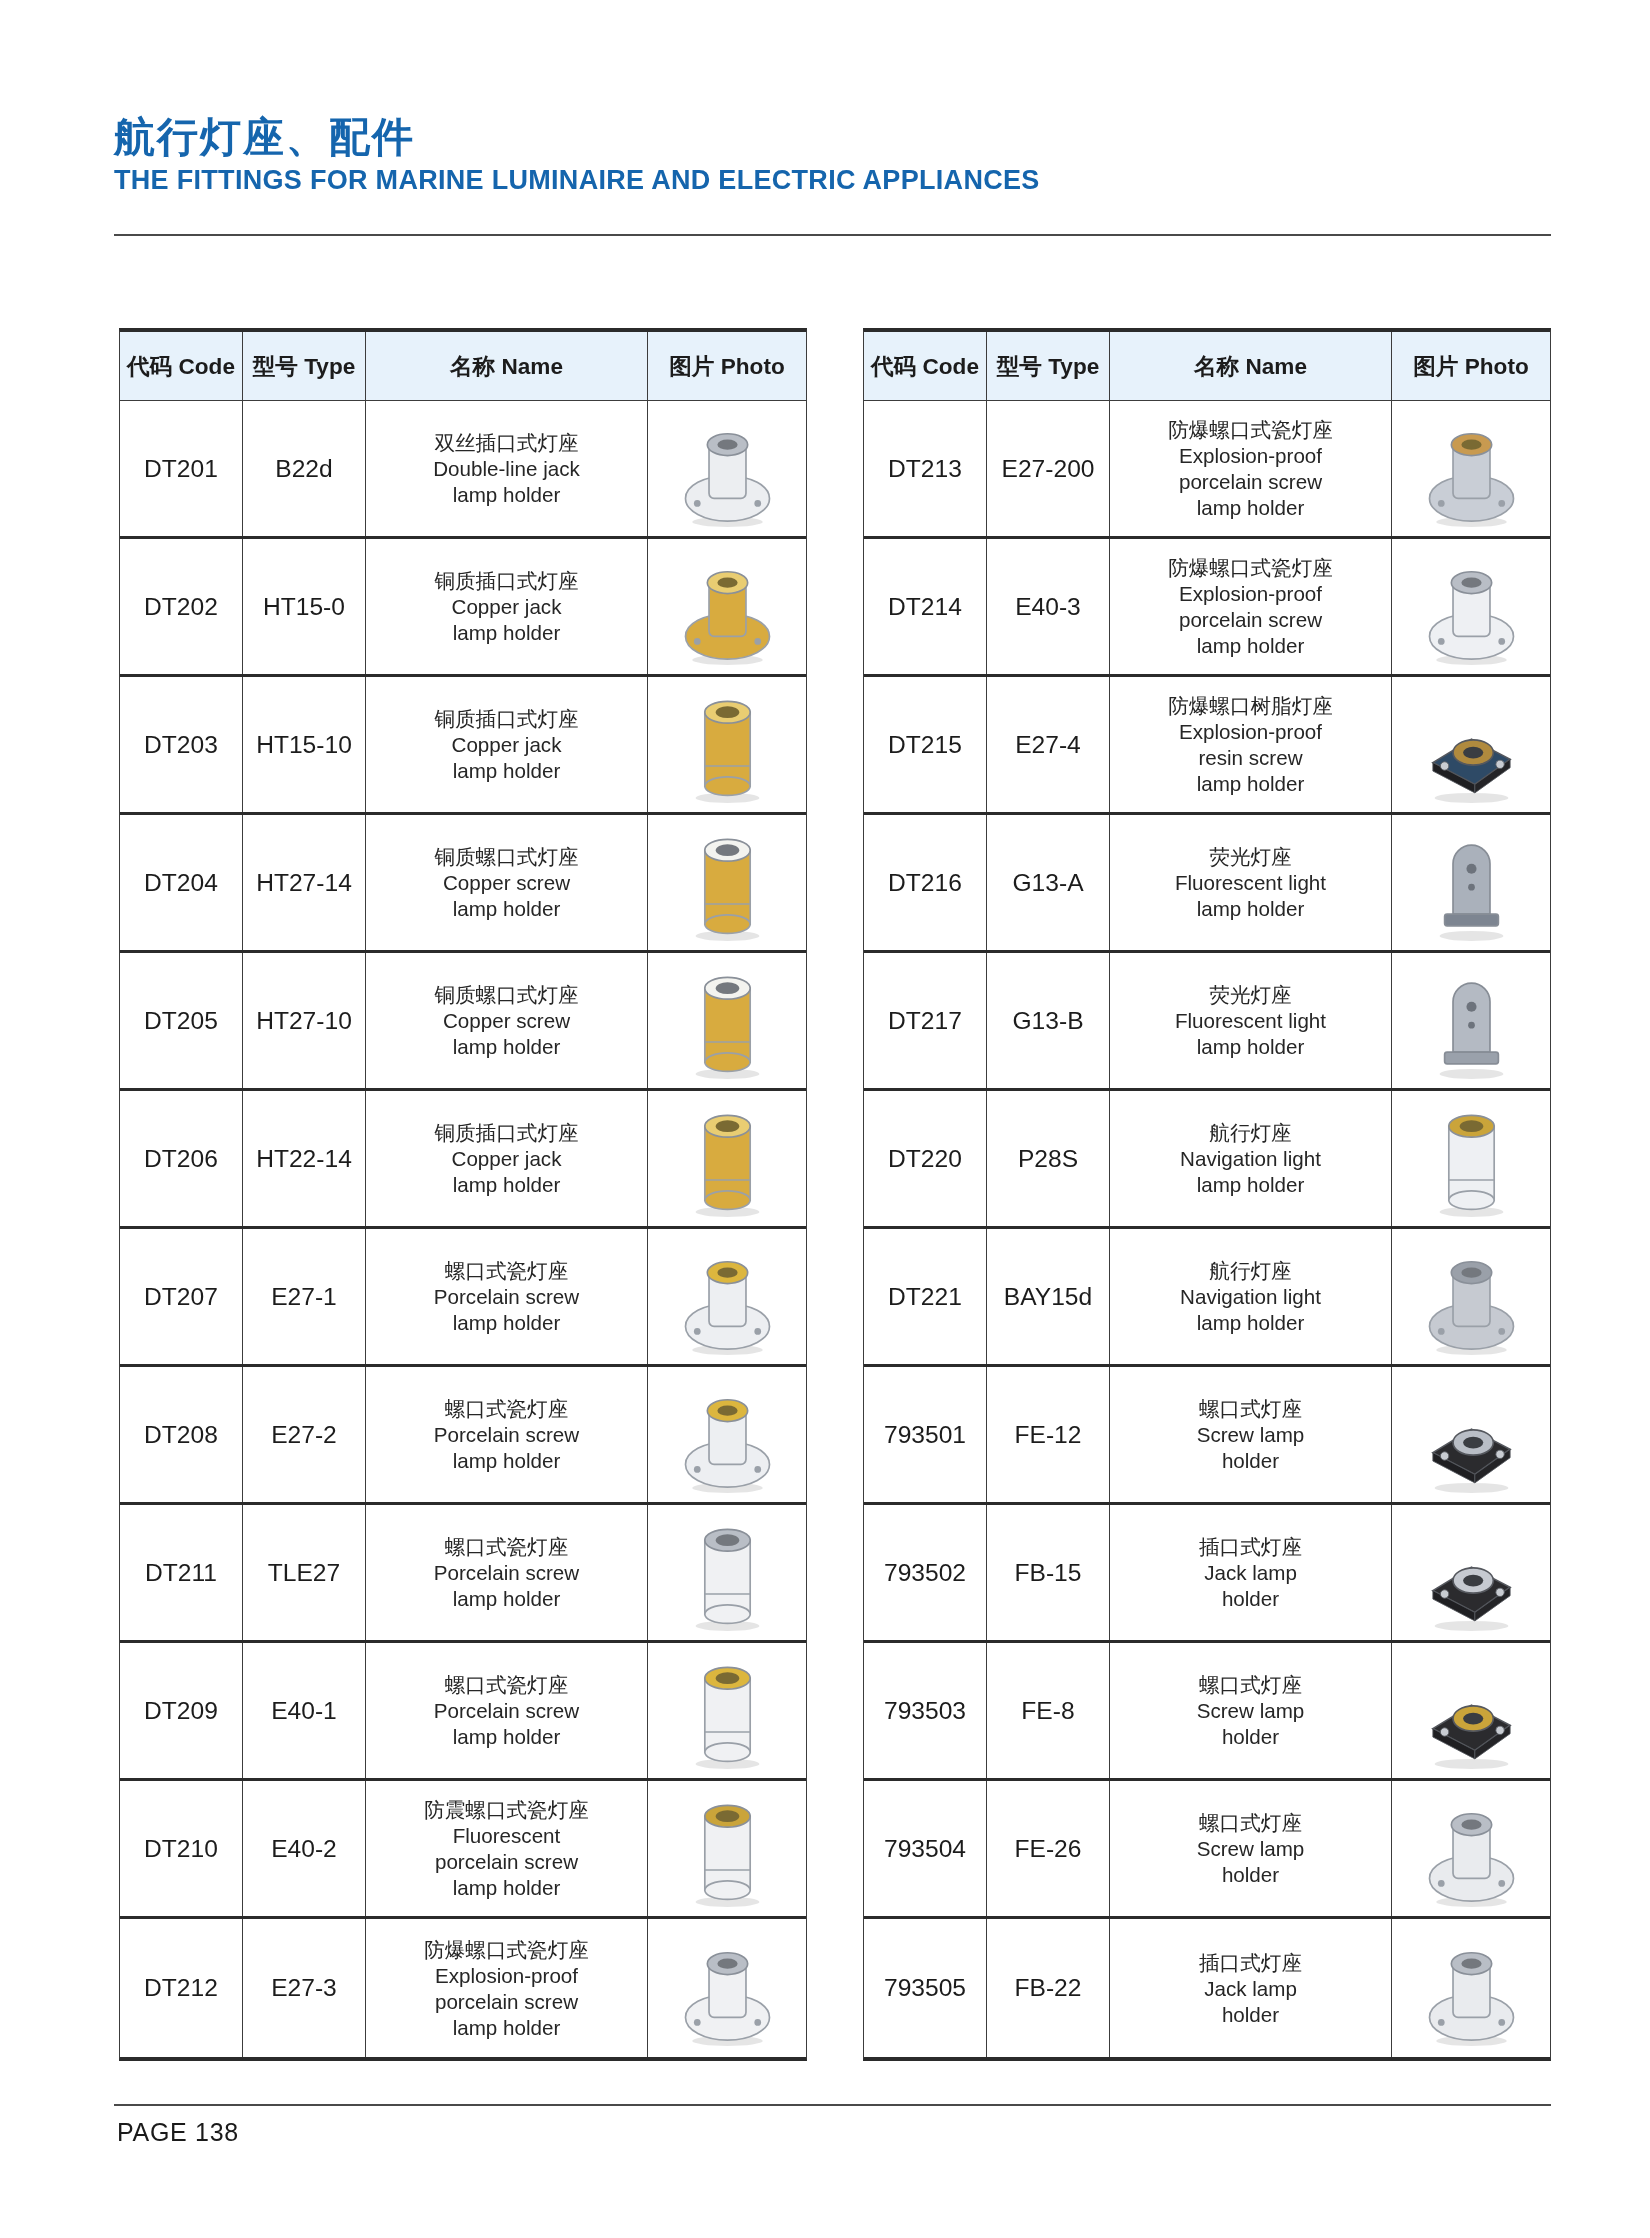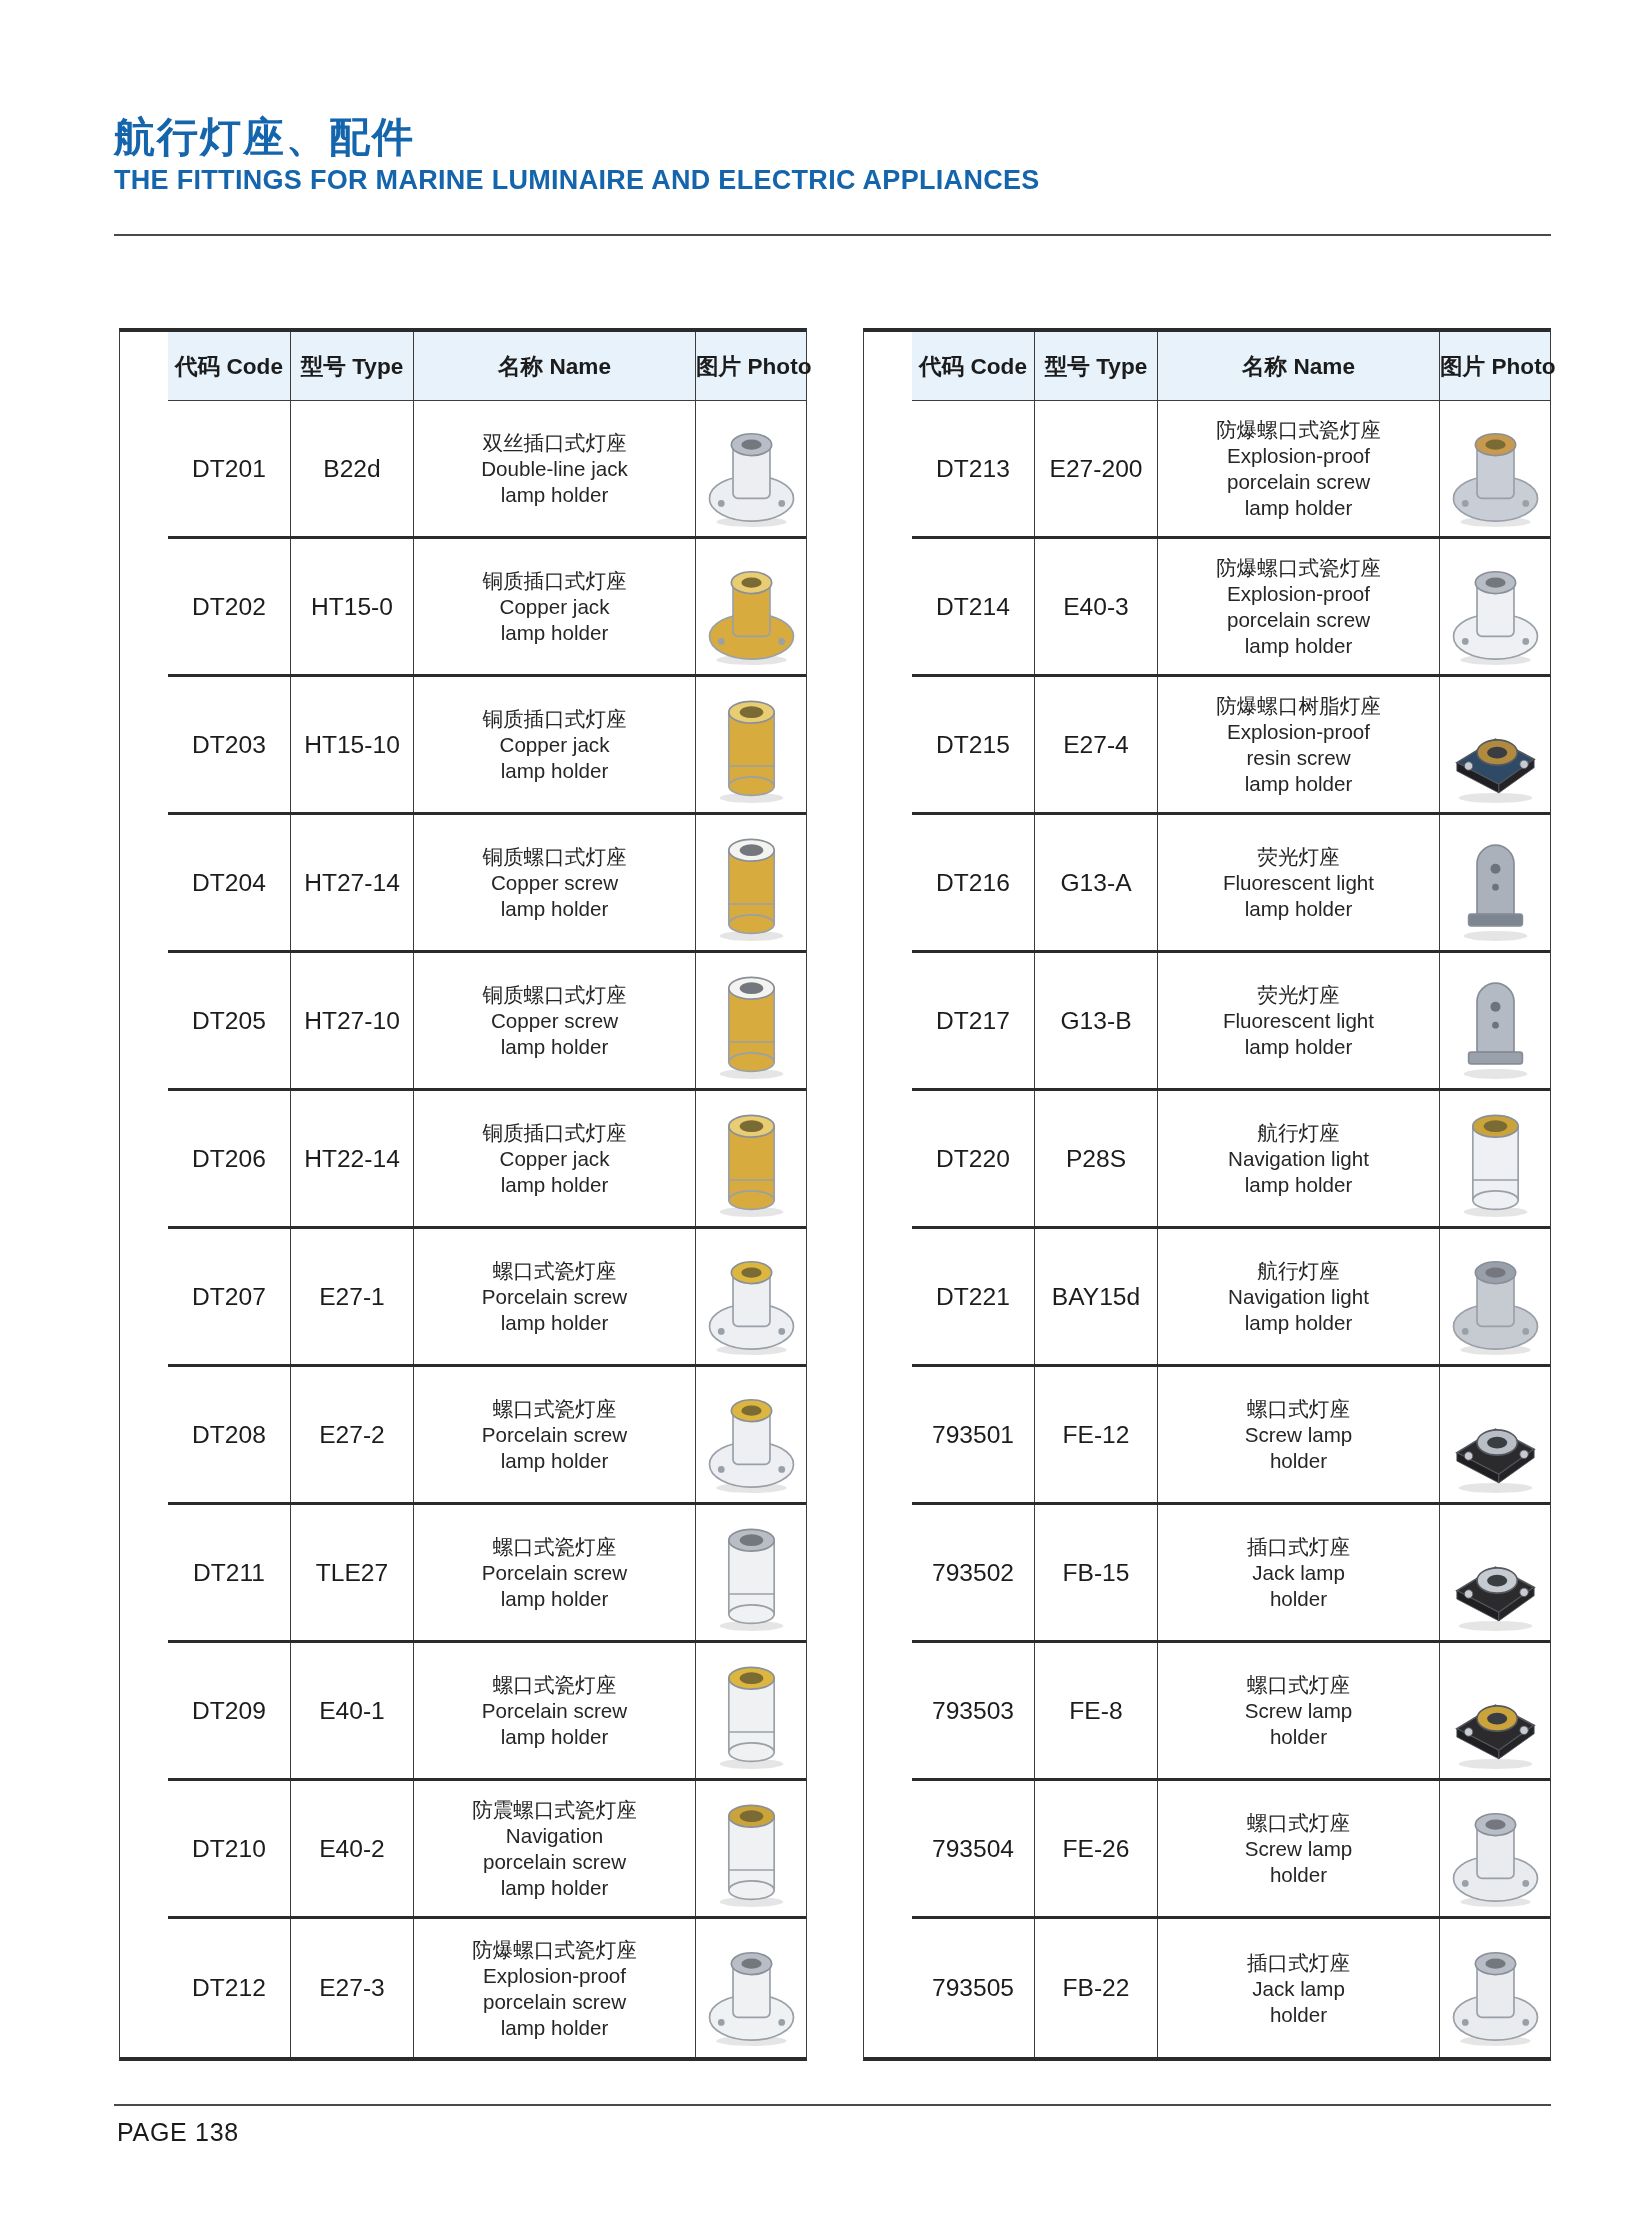--- a/index.html
+++ b/index.html
@@ -20,21 +20,20 @@
   .rule-bottom{top:2104px;}
   .page-footer{
     position:absolute;left:117px;top:2118px;font-size:25px;color:#1a1a1a;
     letter-spacing:0.7px;
   }
   .catalog-table{
     position:absolute;top:328px;width:688px;box-sizing:border-box;
     border-top:4px solid #2b2b2b;border-bottom:4px solid #2b2b2b;
     border-left:1.3px solid #3c3c3c;border-right:1.3px solid #3c3c3c;
     background:#ffffff;
-    padding-left:48px;
   }
   .table-left{left:119px;}
   .table-right{left:863px;}
   .thead{
     display:grid;grid-template-columns:123px 123px 282px 1fr;height:69px;
     background:#e7f2fb;border-bottom:1.3px solid #3c3c3c;box-sizing:border-box;
   }
   .th{
     display:flex;align-items:center;justify-content:center;
     font-size:22.6px;font-weight:700;color:#1c1c1c;
@@ -264,21 +263,21 @@
       <ellipse cx="60" cy="36" rx="27" ry="13" fill="#dcb63e" stroke="#8a9099" stroke-width="2"></ellipse>
       <ellipse cx="60" cy="36" rx="14" ry="7" fill="#7a6a33"></ellipse>
             </svg>
           </div>
         </div>
         <div class="tr">
           <div class="td code">DT210</div>
           <div class="td type">E40-2</div>
           <div class="td name">
             <div class="cn">防震螺口式瓷灯座</div>
-            <div class="en">Navigation</div>
+            <div class="en">Fluorescent</div>
             <div class="en">porcelain screw</div>
             <div class="en">lamp holder</div>
           </div>
           <div class="td photo">
             <svg class="product-photo" viewBox="0 0 120 150" width="101" height="126" xmlns="http://www.w3.org/2000/svg">
       <ellipse cx="60" cy="138" rx="38" ry="6" fill="rgba(0,0,0,0.10)"></ellipse>
       <rect x="33" y="36" width="54" height="88" fill="#f0f1f3" stroke="#9aa0a8" stroke-width="2"></rect>
       <ellipse cx="60" cy="124" rx="27" ry="11" fill="#f0f1f3" stroke="#9aa0a8" stroke-width="2"></ellipse>
       <line x1="33" y1="100" x2="87" y2="100" stroke="#9aa0a8" stroke-width="2"></line>
       <ellipse cx="60" cy="36" rx="27" ry="13" fill="#caa43a" stroke="#8a9099" stroke-width="2"></ellipse>

